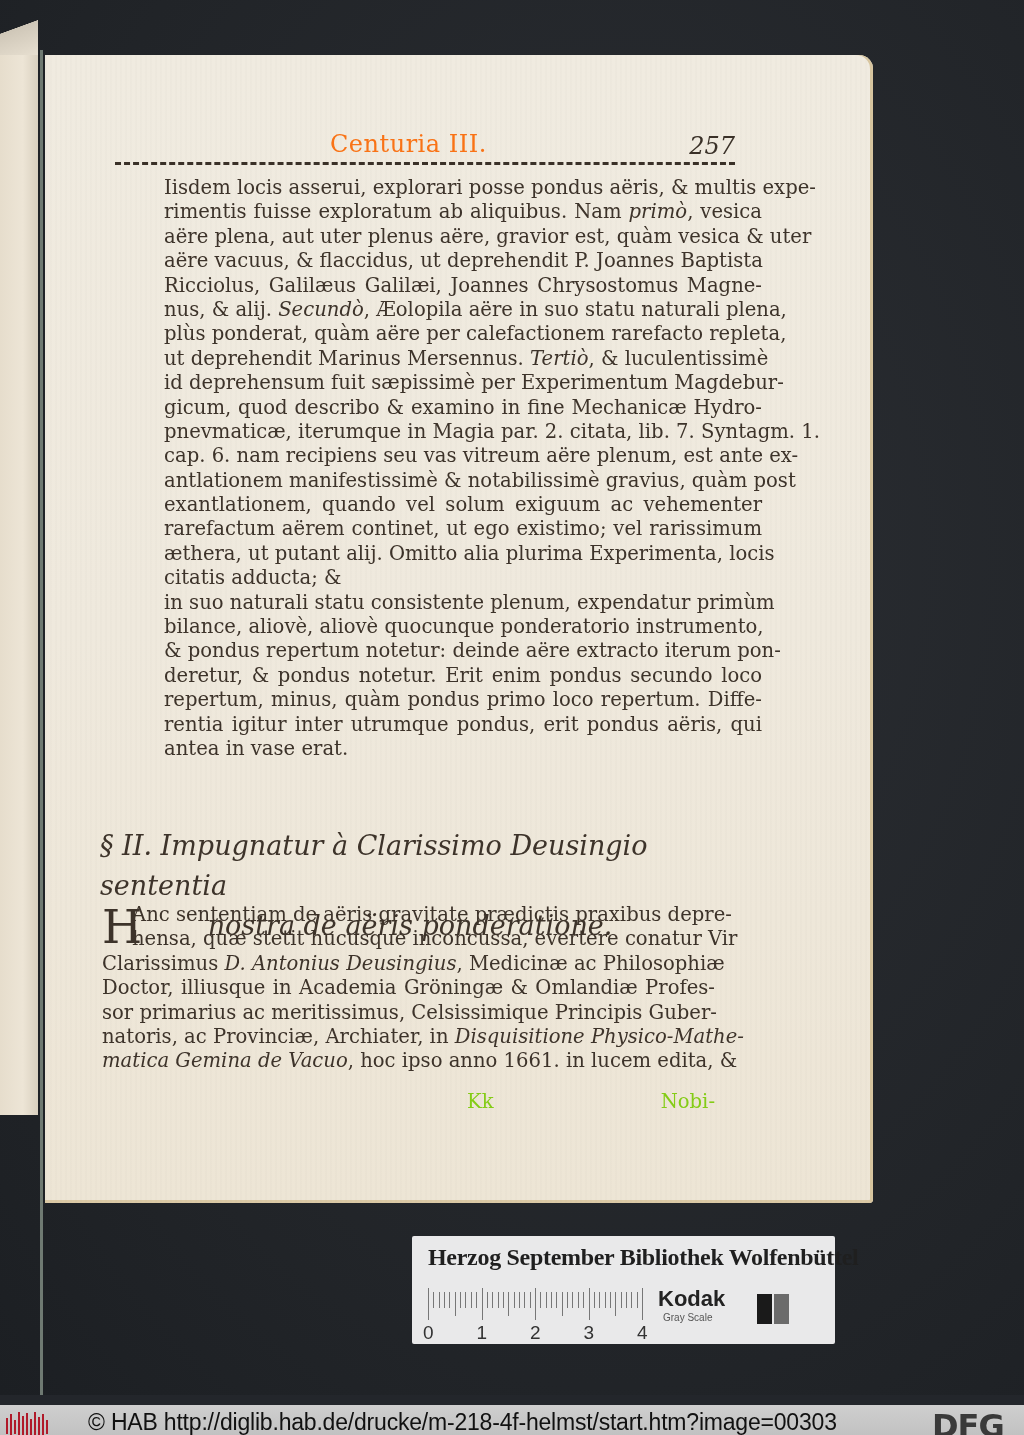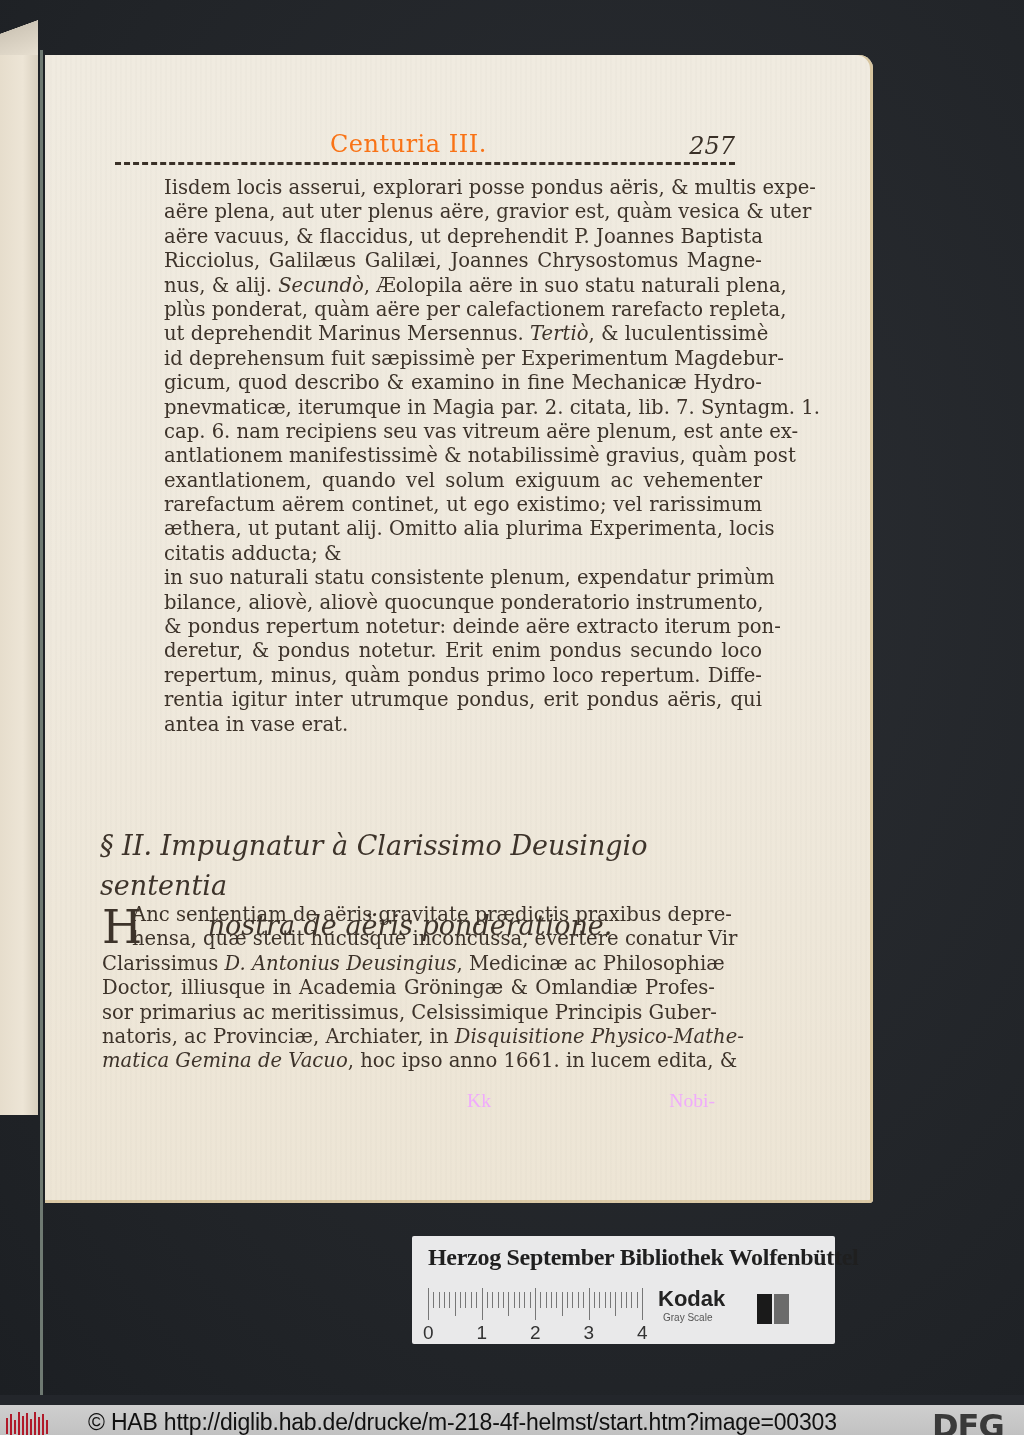--- a/index.html
+++ b/index.html
@@ -65,21 +65,21 @@
   .body-text-2 {
     position:absolute; left:102px; top:903px; width:613px;
     font-size:19.6px; line-height:24.4px; color:#3d332a;
   }
   .dropcap {
     position:absolute; left:0; top:2px; font-size:46px; line-height:44px; color:#3d332a;
   }
   .body-text-2 .line.cap { padding-left:30px; }
   .signature-row {
     position:absolute; left:117px; top:1090px; width:598px; height:26px;
-    font-size:19.6px; color:#f0abfc;font-family:Liberation Serif, serif;
+    font-size:19.6px; color:#84cc16;
   }
   .sig { position:absolute; left:350px; top:0; }
   .catch { position:absolute; right:0; top:0; }
   .card {
     position:absolute; left:412px; top:1236px; width:423px; height:108px;
     background:#e9e9ea; border-radius:2px;
   }
   .card-title {
     position:absolute; left:16px; top:8px; font-size:24px; font-weight:bold;
     font-family:"Liberation Serif", serif; color:#1f1f1f; white-space:nowrap; letter-spacing:-0.3px;
@@ -124,20 +124,21 @@
 
 <div class="running-head">
   <span class="rh-title">Centuria III.</span>
   <span class="rh-page">257</span>
   <div class="rh-rule"></div>
 </div>
 
 <div class="body-text">
   <div id="p1">
       <span class="line"><span>Iisdem locis asserui, explorari posse pondus aëris, &amp; multis expe-</span></span>
+      <span class="line"><span>rimentis fuisse exploratum ab aliquibus.    Nam </span><i>primò</i><span>, vesica</span></span>
       <span class="line"><span>aëre plena, aut uter plenus aëre, gravior est, quàm vesica &amp; uter</span></span>
       <span class="line"><span>aëre vacuus,  &amp; flaccidus, ut deprehendit P. Joannes Baptista</span></span>
       <span class="line"><span>Ricciolus, Galilæus Galilæi, Joannes Chrysostomus Magne-</span></span>
       <span class="line"><span>nus, &amp; alij.    </span><i>Secundò</i><span>, Æolopila aëre in suo statu naturali plena,</span></span>
       <span class="line"><span>plùs ponderat, quàm aëre per calefactionem rarefacto repleta,</span></span>
       <span class="line"><span>ut deprehendit Marinus Mersennus.    </span><i>Tertiò</i><span>, &amp; luculentissimè</span></span>
       <span class="line"><span>id deprehensum fuit sæpissimè per Experimentum Magdebur-</span></span>
       <span class="line"><span>gicum, quod describo &amp; examino in fine Mechanicæ Hydro-</span></span>
       <span class="line"><span>pnevmaticæ, iterumque in Magia par. 2. citata, lib. 7. Syntagm. 1.</span></span>
       <span class="line"><span>cap. 6. nam recipiens seu vas vitreum aëre plenum, est ante ex-</span></span>

